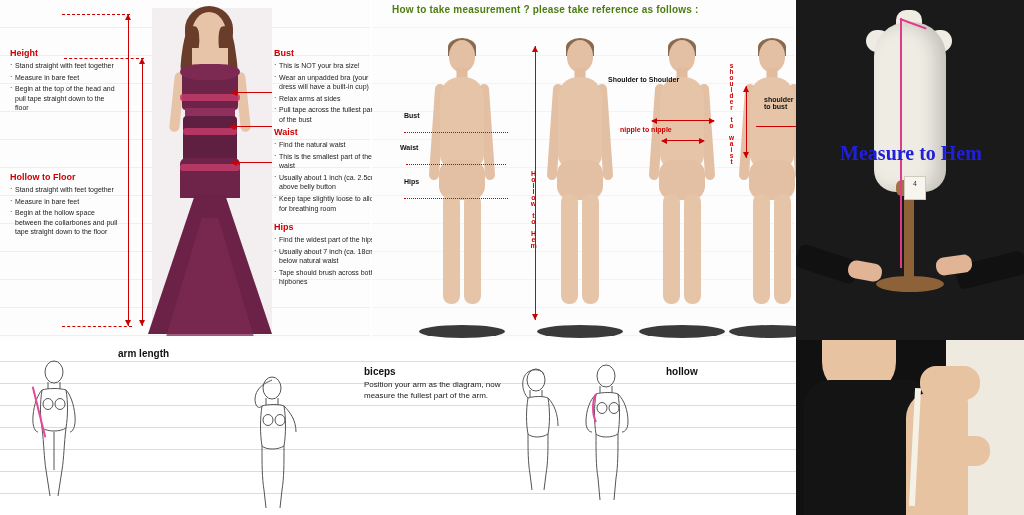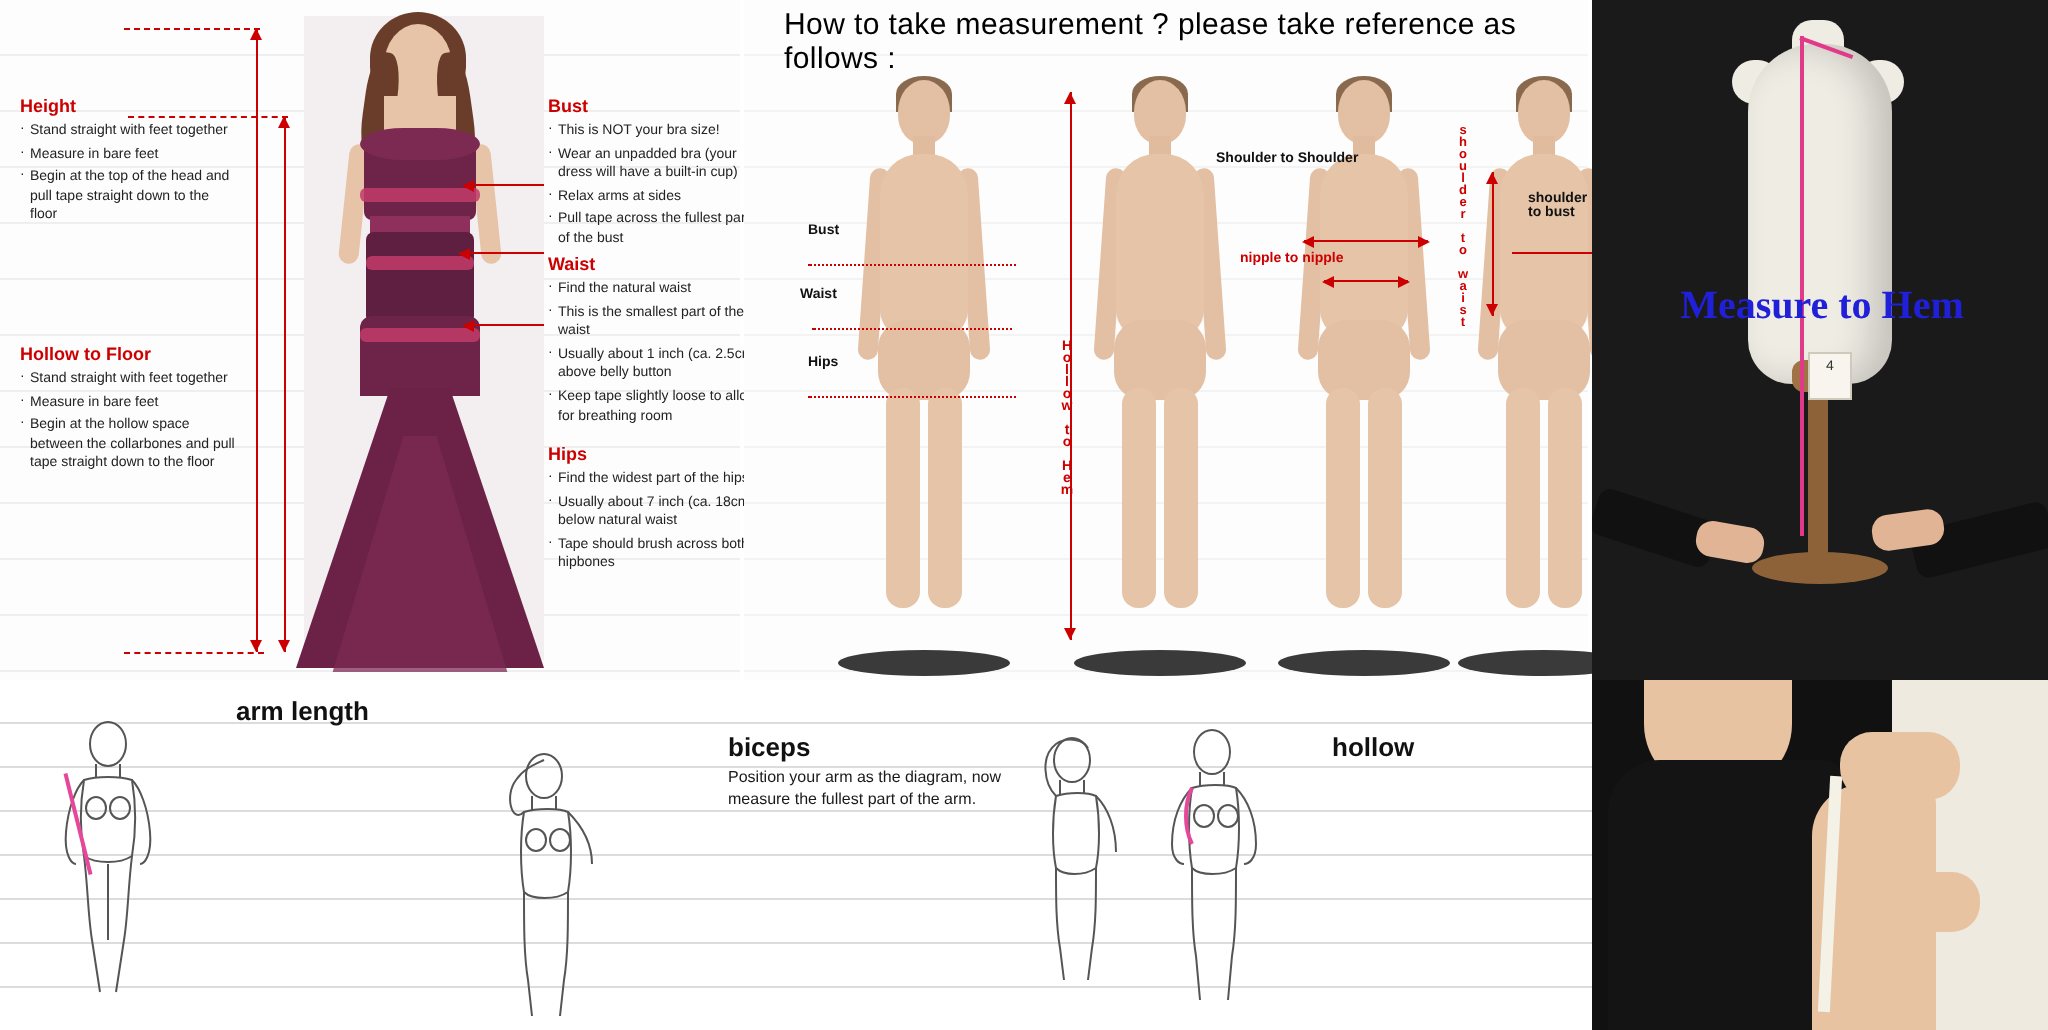--- a/index.html
+++ b/index.html
@@ -145,22 +145,22 @@
   #panel-mannequins {
     position:absolute; left:372px; top:0; width:422px; height:340px;
     background:#fdfdfd;
   }
   #panel-mannequins .lines {
     position:absolute; inset:0;
     background:repeating-linear-gradient(to bottom, transparent 0 27px, #e9e9e9 27px 28px);
     opacity:.5;
   }
   #mm-title {
-    position:absolute; left:20px; top:4px; font-size:15px; font-weight:normal;
-    color:#000000; letter-spacing:.2px;
+    position:absolute; left:20px; top:4px; font-size:10px; font-weight:bold;
+    color:#4d7c0f; letter-spacing:.2px;
   }
   .mq { position:absolute; bottom:8px; }
   .mq .head {
     position:absolute; left:50%; transform:translateX(-50%); top:0;
     width:26px; height:32px; border-radius:50% 50% 45% 45%;
     background:#e3bfa3;
   }
   .mq .hair {
     position:absolute; left:50%; transform:translateX(-50%); top:-2px;
     width:28px; height:18px; border-radius:50% 50% 0 0; background:#8a6a4e;
@@ -256,21 +256,21 @@
 
   
   #bottom { position:absolute; left:0; top:340px; width:1024px; height:175px; background:#fff; }
   .ruled {
     position:absolute; top:0; height:175px;
     background:repeating-linear-gradient(to bottom, transparent 0 21px, #dcdcdc 21px 22px);
   }
   .sk { position:absolute; }
   .sk svg { display:block; }
   .note { position:absolute; width:152px; }
-  .note h5 { margin:0 0 3px 0; font-size:13px; font-weight:bold; color:#111; }
+  .note h5 { margin:0 0 3px 0; font-size:10px; font-weight:bold; color:#111; }
   .note p { margin:0; font-size:8px; line-height:10.5px; color:#1a1a1a; }
 
   #panel-armhole-photo {
     position:absolute; left:796px; top:340px; width:228px; height:175px;
     background:#111; overflow:hidden;
   }
   .ah-neck {
     position:absolute; left:26px; top:-6px; width:74px; height:62px;
     background:#e8c3a2; border-radius:0 0 34px 34px;
   }

